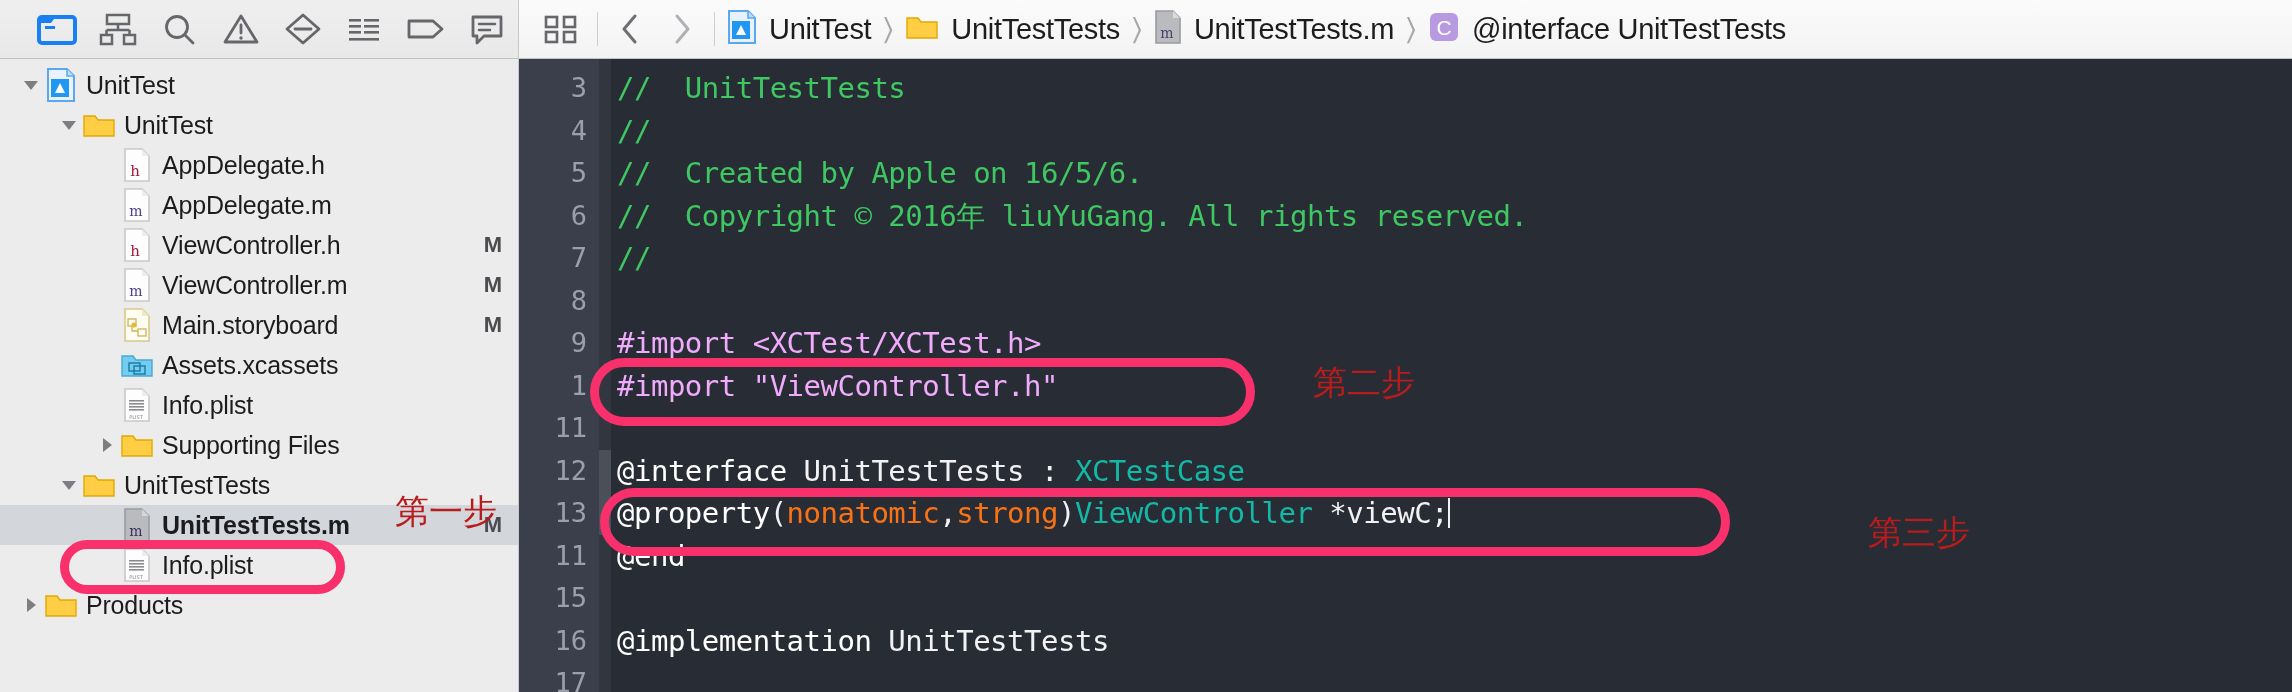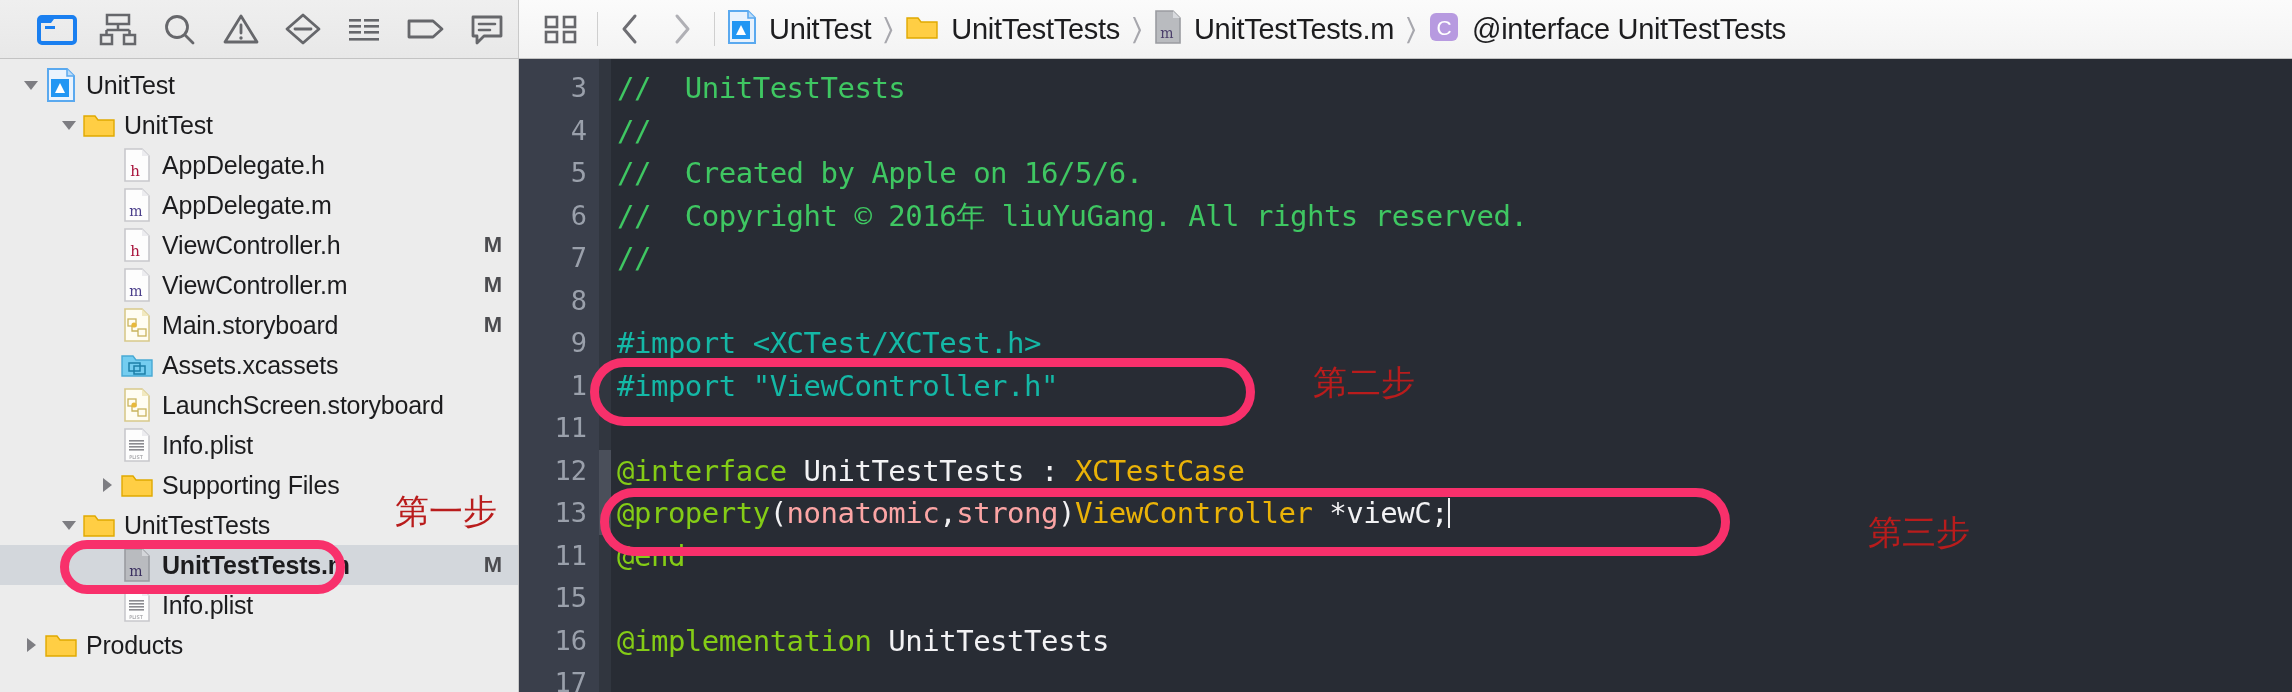--- a/index.html
+++ b/index.html
@@ -43,25 +43,25 @@
   .editor{flex:1;display:flex;min-width:0;background:#282c34;position:relative;overflow:hidden;}
   .gutter{width:80px;flex:0 0 80px;background:#3a3f4b;color:#9aa0ab;font-family:"DejaVu Sans Mono", monospace;font-size:27px;text-align:right;padding-top:8px;box-sizing:border-box;}
   .gutter .ln{height:42.5px;line-height:42.5px;padding-right:12px;position:relative;}
   .edgebar{width:12px;flex:0 0 12px;background:#31363f;padding-top:8px;}
   .edgebar .cell{height:42.5px;}
   .edgebar .cell.mark{background:#4a4f5a;}
   .code{flex:1;min-width:0;background:#282c34;padding-top:8px;overflow:hidden;font-family:"DejaVu Sans Mono", monospace;font-size:29px;}
   .code .cl{height:42.5px;line-height:42.5px;white-space:pre;padding-left:6px;letter-spacing:-0.5px;}
 
   .c-comment{color:#3fc762;}
-  .c-pre{color:#14b8a6;}
-  .c-kw{color:#84cc16;}
-  .c-type{color:#eab308;}
+  .c-pre{color:#f0abfc;}
+  .c-kw{color:#ffffff;}
+  .c-type{color:#14b8a6;}
   .c-plain{color:#f2f2f4;}
-  .c-kwb{color:#fca5a5;}
+  .c-kwb{color:#f97316;}
   .cursor{display:inline-block;width:2px;height:30px;background:#f2f2f4;vertical-align:-5px;}
 
   
   .ann{position:absolute;pointer-events:none;}
   .oval{border:9px solid #f8306b;border-radius:999px;box-sizing:border-box;}
   .cn-label{position:absolute;color:#b91c1c;font-size:34px;font-family:Liberation Mono, monospace;white-space:nowrap;}
 </style>
 </head>
 <body>
 
@@ -305,35 +305,20 @@
           <span style="display:inline-block;width:94px;flex:0 0 94px"></span>
           <span class="twisty"></span>
           <span class="ficon">
             <svg width="34" height="28" viewBox="0 0 34 28">
               <path d="M2 5 H13 L16 9 H32 V25 H2 Z" fill="#74cdf0" stroke="#48a9d4" stroke-width="1.4"></path>
               <rect x="9" y="12" width="11" height="8" fill="none" stroke="#1c7fa8" stroke-width="1.5"></rect>
               <rect x="14" y="15" width="11" height="8" fill="none" stroke="#1c7fa8" stroke-width="1.5"></rect>
             </svg>
           </span>
           <span class="fname">Assets.xcassets</span>
-        </div>
-        <div class="row">
-          <span style="display:inline-block;width:94px;flex:0 0 94px"></span>
-          <span class="twisty"></span>
-          <span class="ficon">
-            <svg width="28" height="36" viewBox="0 0 28 36">
-              <path d="M2 2 H19 L26 9 V34 H2 Z" fill="#fffdf2" stroke="#d8c98a" stroke-width="1.6"></path>
-              <path d="M19 2 V9 H26" fill="#f2e9c0"></path>
-              <rect x="5" y="12" width="8" height="7" fill="none" stroke="#c9b45e" stroke-width="1.3"></rect>
-              <rect x="15" y="22" width="8" height="7" fill="none" stroke="#c9b45e" stroke-width="1.3"></rect>
-              <path d="M9 19 v5 h6" fill="none" stroke="#c9b45e" stroke-width="1.3"></path>
-              <circle cx="11" cy="18" r="2.6" fill="#e8b83a"></circle>
-            </svg>
-          </span>
-          <span class="fname">LaunchScreen.storyboard</span>
         </div>
         <div class="row">
           <span style="display:inline-block;width:94px;flex:0 0 94px"></span>
           <span class="twisty"></span>
           <span class="ficon">
             <svg width="28" height="36" viewBox="0 0 28 36">
               <path d="M2 2 H19 L26 9 V34 H2 Z" fill="#fdfdfd" stroke="#c8c8cc" stroke-width="1.6"></path>
               <path d="M19 2 V9 H26" fill="#ececef"></path>
               <g fill="#8b8b90">
                 <rect x="6" y="13" width="15" height="1.6"></rect>

